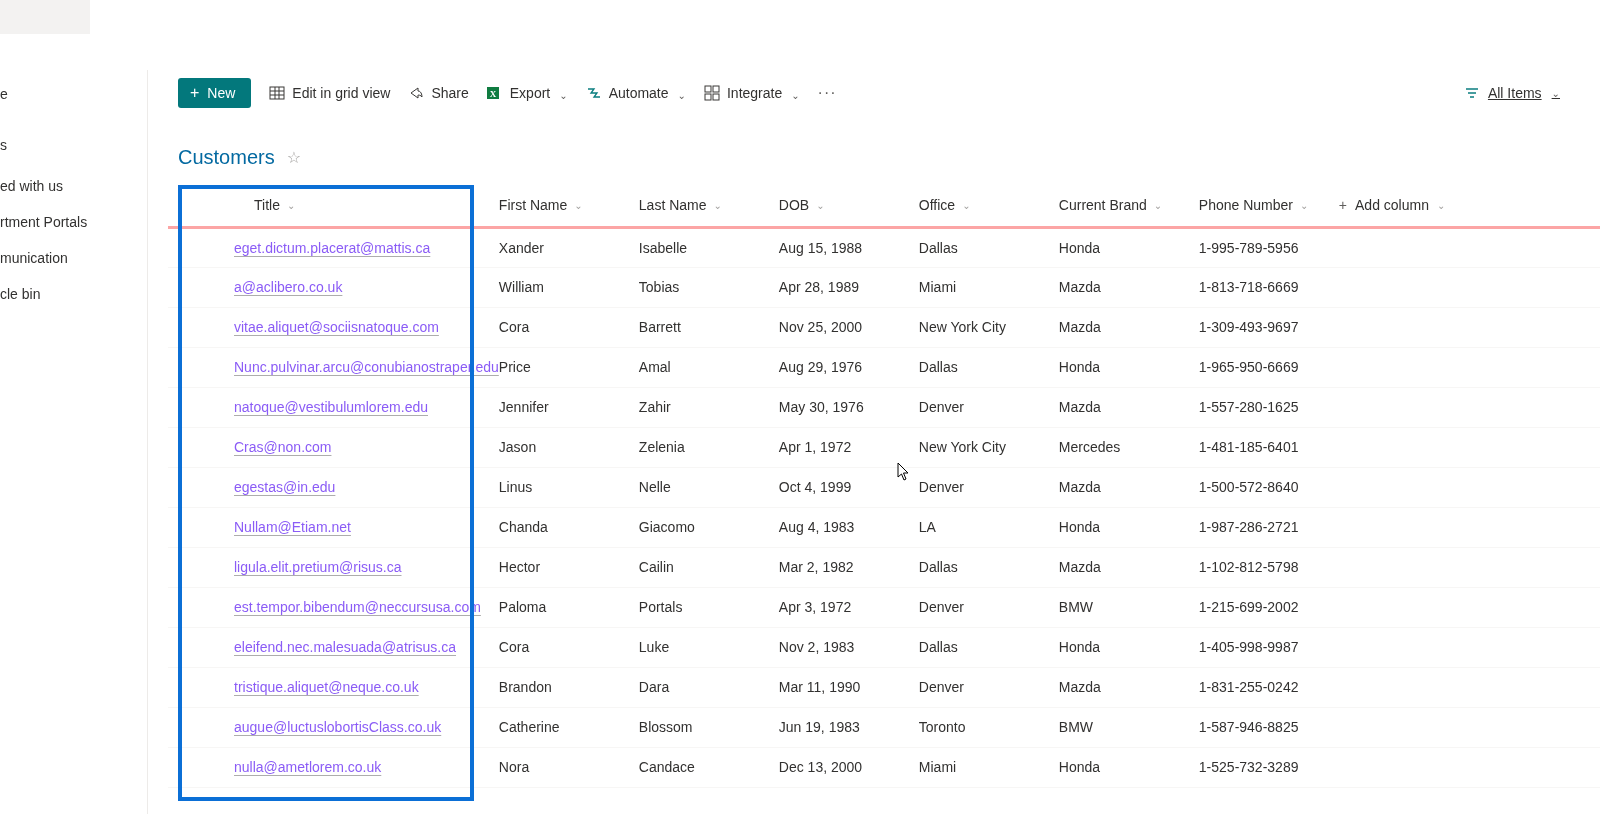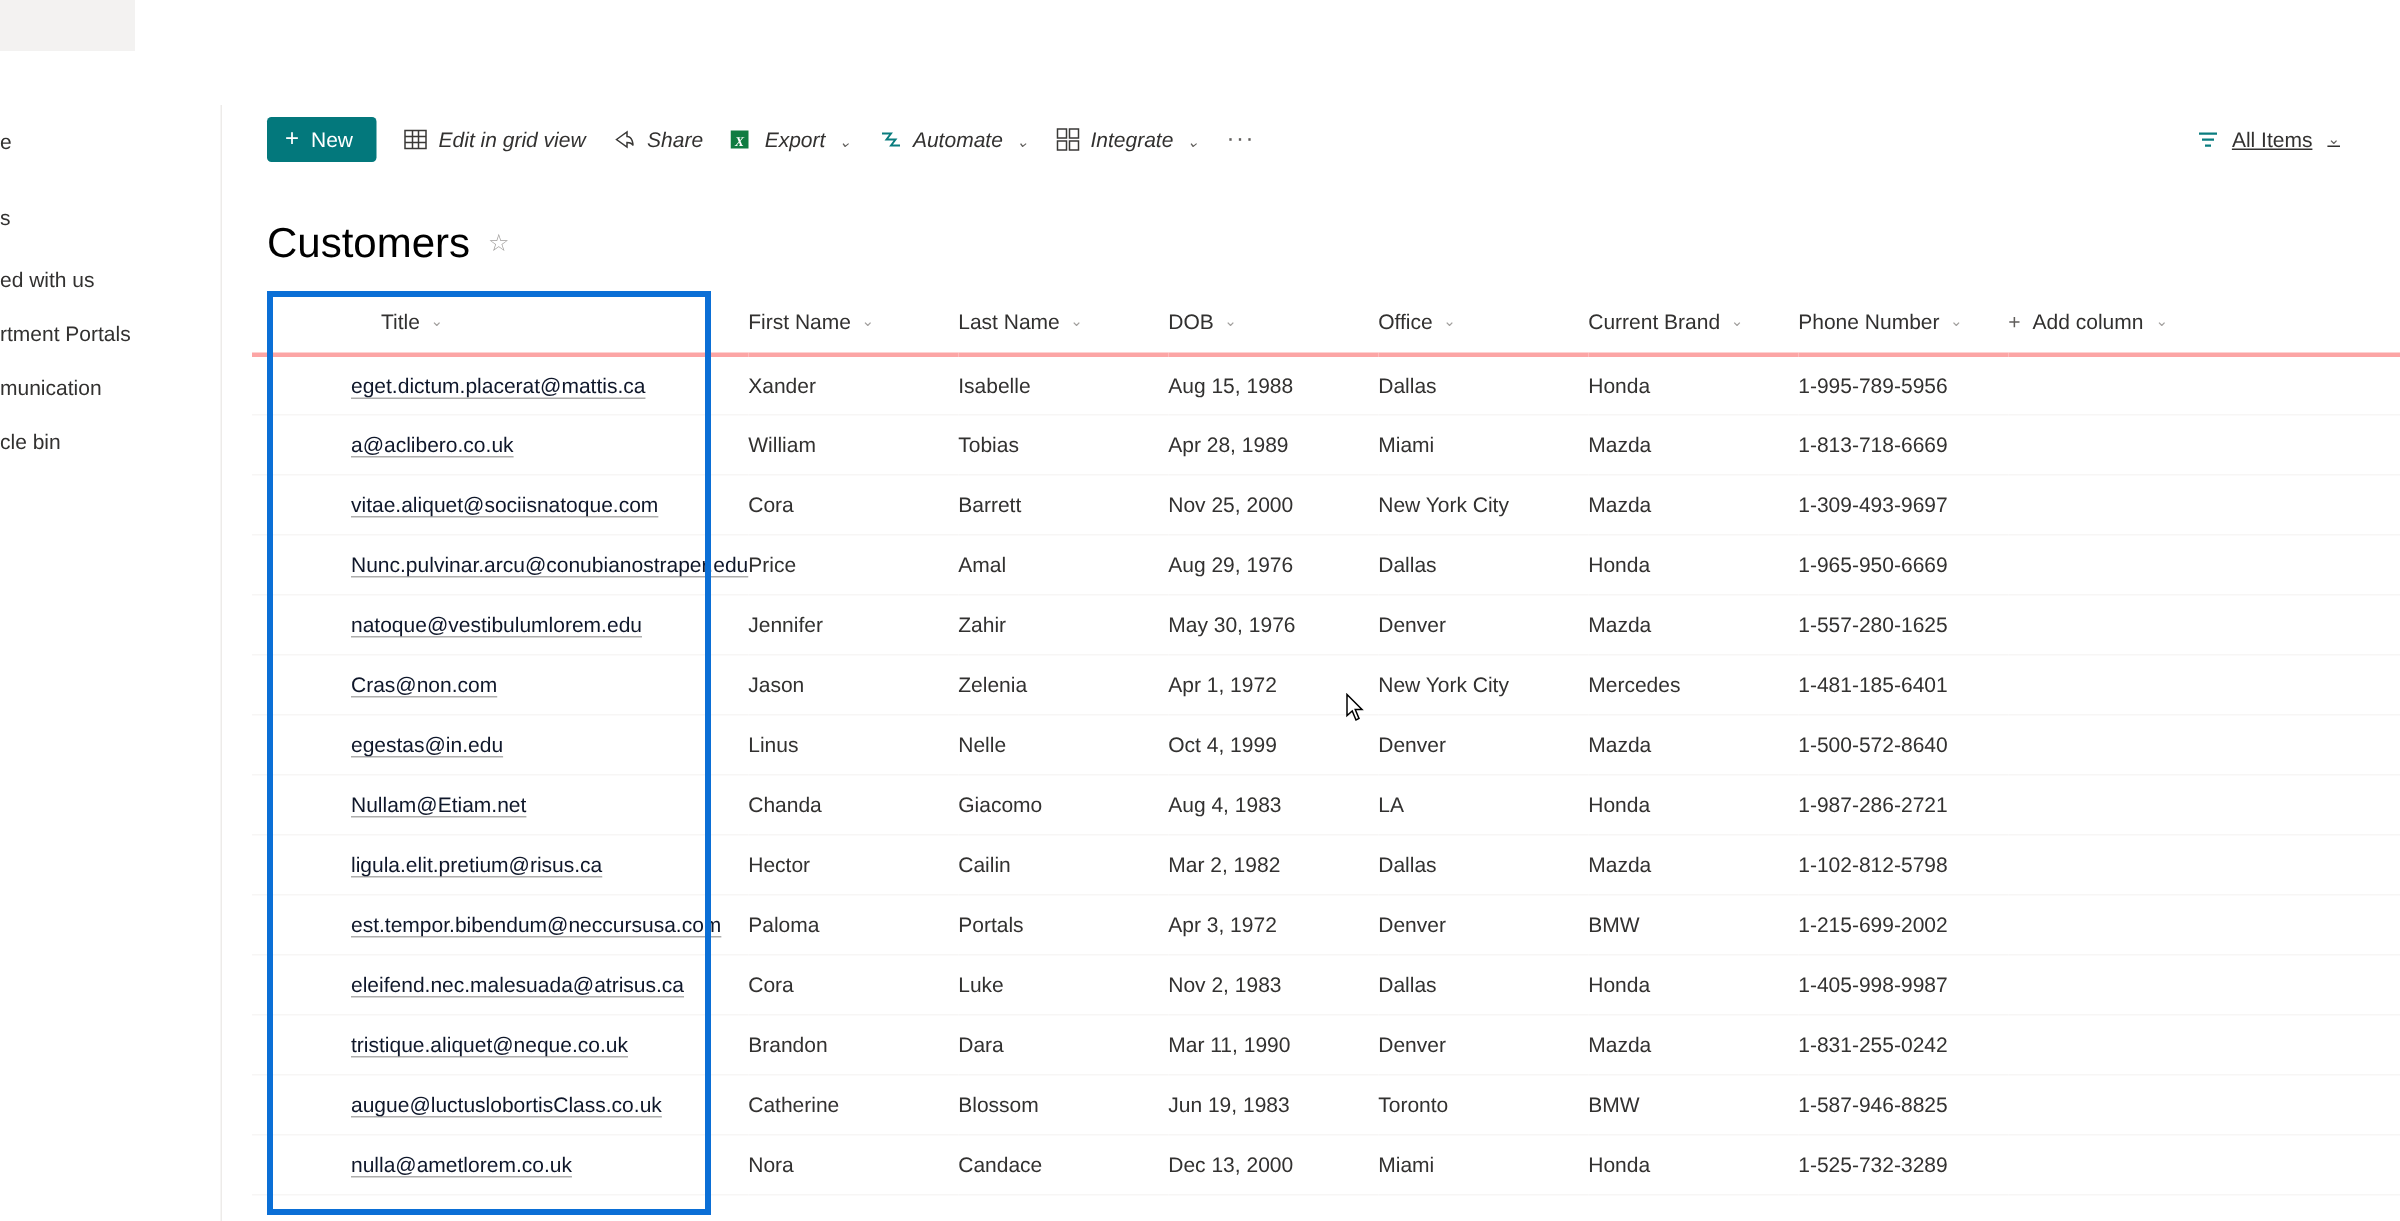--- a/index.html
+++ b/index.html
@@ -63,42 +63,41 @@
     display: flex; align-items: center; gap: 8px;
     font-size: 14px;
     font-weight: 400;
     cursor: pointer;
   }
   .btn-new .plus { font-size: 16px; font-weight: 300; line-height: 1; }
   .cmd-item {
     display: flex; align-items: flex-end; gap: 7px;
     color: #323130; font-size: 14px;
     cursor: pointer;
-    font-style: italic;
   }
   .cmd-item svg { width: 16px; height: 16px; }
   .chev { font-size: 10px; color: #605e5c; margin-left: 2px;}
   .ellipsis { letter-spacing: 1px; font-size: 16px; color: #605e5c; cursor: pointer;}
   .spacer { flex: 1; }
   .view-switch {
     display: flex; align-items: center; gap: 8px;
     color: #323130; font-size: 14px;
     cursor: pointer;
     padding-right: 10px;
     text-decoration: underline;
   }
 
   .list-title-row {
     display: flex; align-items: center; gap: 12px;
     padding: 30px 30px 8px 30px;
   }
   .list-title {
-    font-size: 28px;
+    font-size: 20px;
     font-weight: 400;
-    color: #000000;
+    color: #0369a1;
   }
   .star { color: #a19f9d; font-size: 16px; cursor: pointer; }
 
   .tablewrap {
     position: relative;
     margin-left: 20px;
     margin-top: 8px;
   }
 
   .highlight-box {
@@ -135,21 +134,21 @@
   }
   th .hchev { font-size: 10px; color: #a19f9d; }
 
   td {
     height: 40px;
     font-size: 14px;
     color: #323130;
     border-bottom: 1px solid #f7f6f5;
   }
   td.title-cell { 
-    color: #0f172a; 
+    color: #8b5cf6; 
   }
   td.title-cell span { 
     text-decoration: underline; 
     text-decoration-color: rgba(50,49,48,0.4);
     text-underline-offset: 3px;
   }
 
   
   .col-left   { width: 40px; }
   .col-title  { width: 290px; padding-left: 26px;}

